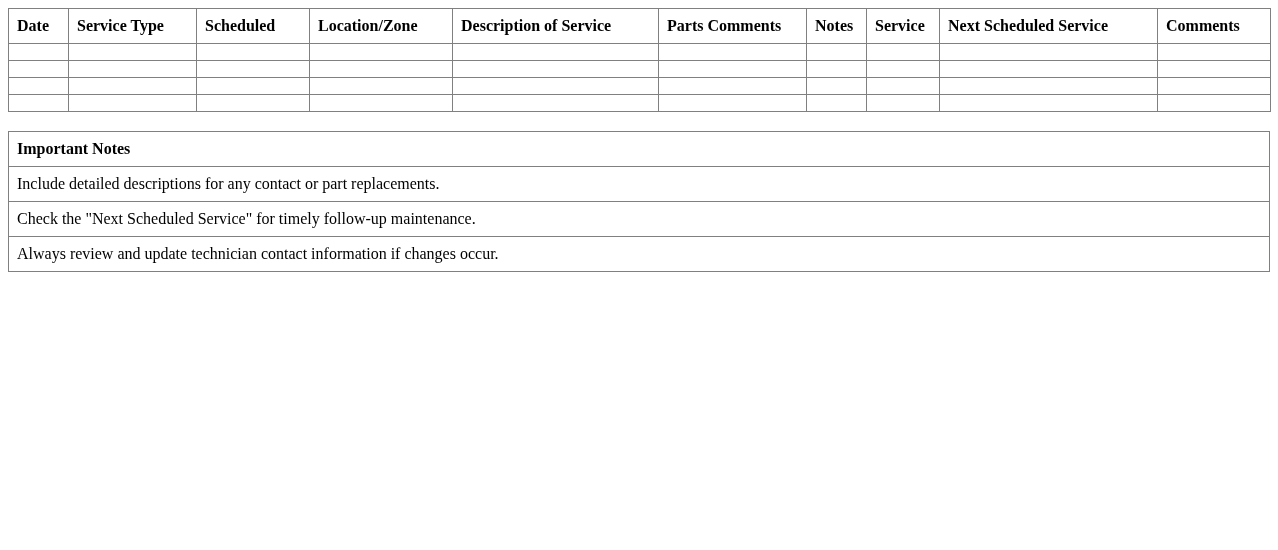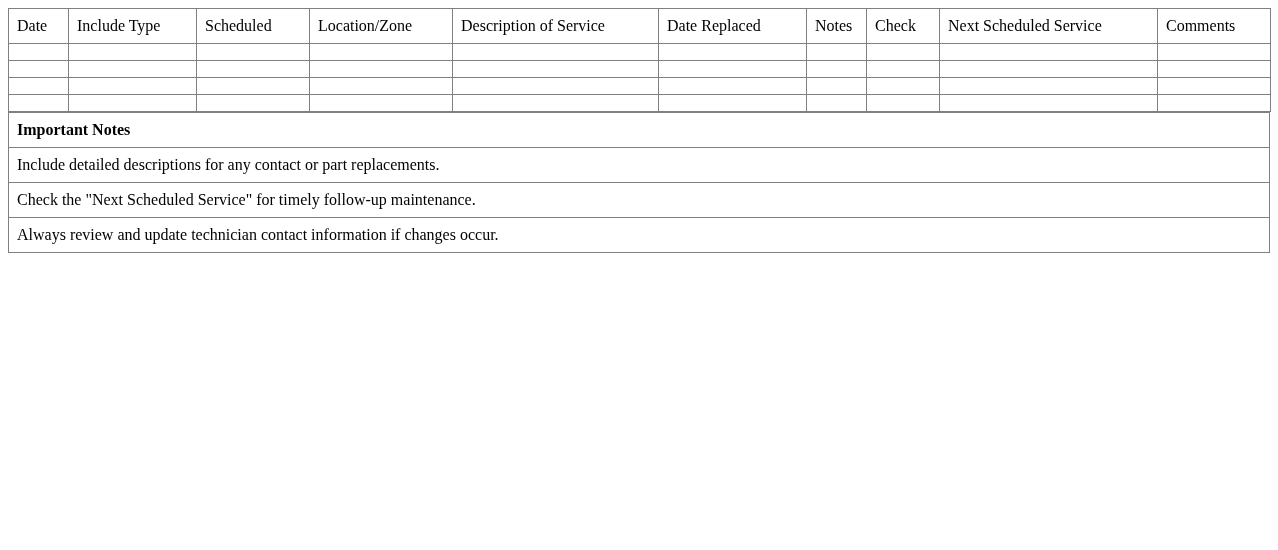--- a/index.html
+++ b/index.html
@@ -23,27 +23,28 @@
     }
     td, th {
       border: 1px solid #808080;
       padding: 0 8px;
       text-align: left;
       vertical-align: middle;
       overflow: hidden;
       white-space: nowrap;
     }
     .tracker th {
-      font-weight: normal;
+      font-weight: bold;
       height: 34px;
     }
     .tracker td {
       height: 16px;
     }
     .notes {
+      margin-top: 19px;
     }
     .notes th, .notes td {
       height: 34px;
     }
     .notes th {
       font-weight: bold;
     }
   </style>
 </head>
 <body>
@@ -57,27 +58,27 @@
     <col style="width:206px">
     <col style="width:148px">
     <col style="width:60px">
     <col style="width:73px">
     <col style="width:218px">
     <col style="width:113px">
   </colgroup>
   <thead>
     <tr>
       <th>Date</th>
-      <th>Include Type</th>
+      <th>Service Type</th>
       <th>Scheduled</th>
       <th>Location/Zone</th>
       <th>Description of Service</th>
-      <th>Date Replaced</th>
+      <th>Parts Comments</th>
       <th>Notes</th>
-      <th>Check</th>
+      <th>Service</th>
       <th>Next Scheduled Service</th>
       <th>Comments</th>
     </tr>
   </thead>
   <tbody>
     <tr>
       <td></td>
       <td></td>
       <td></td>
       <td></td>

